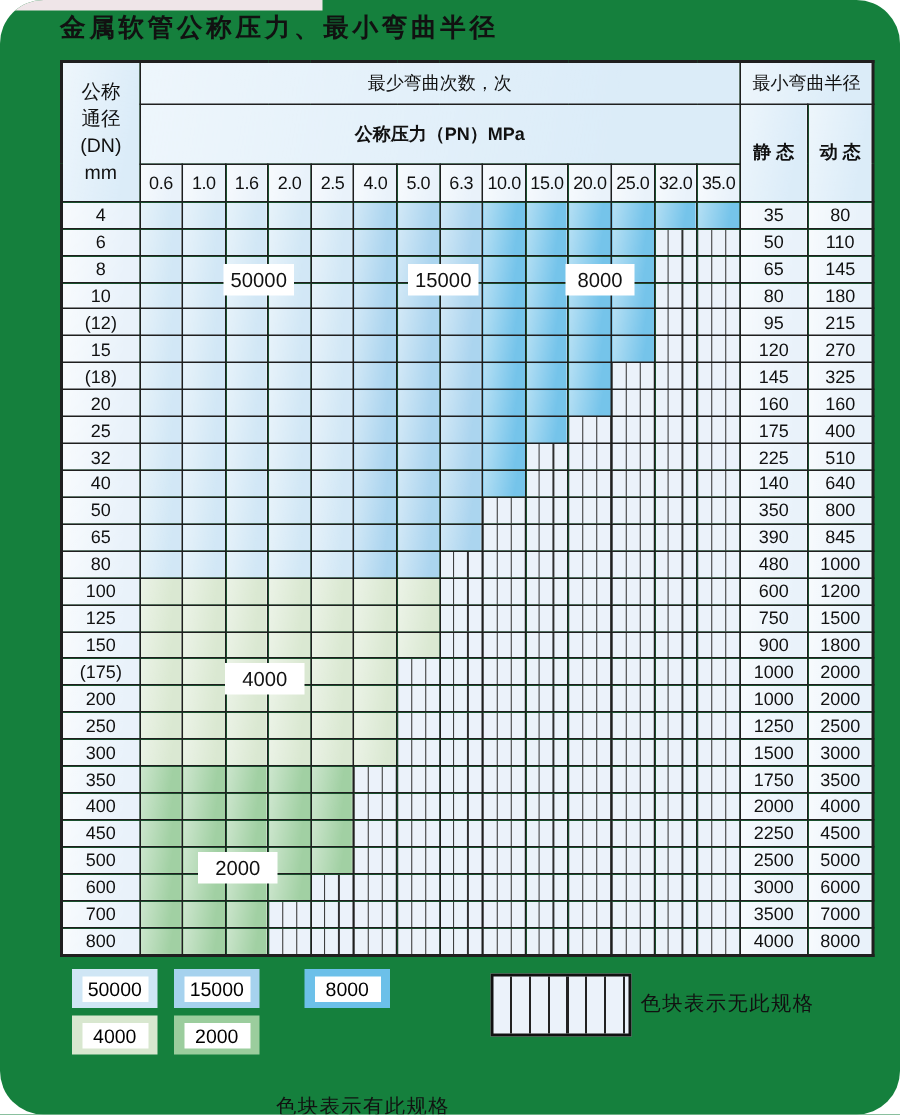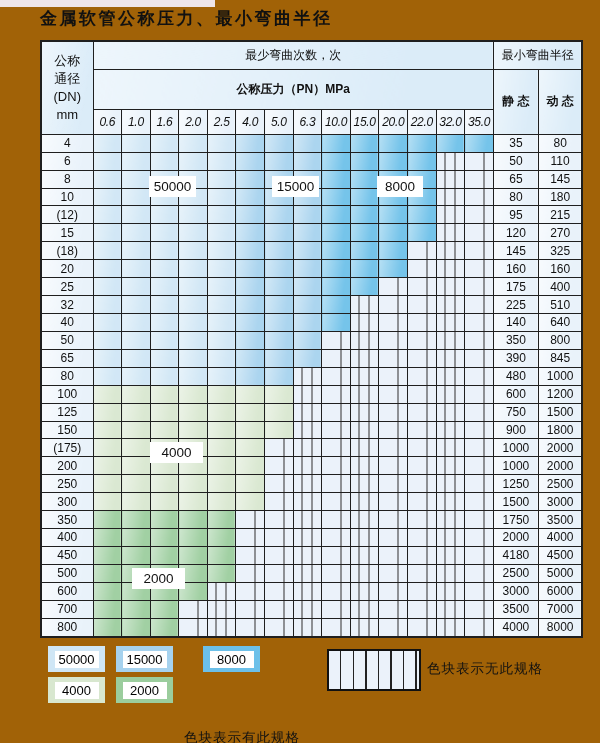--- a/index.html
+++ b/index.html
@@ -1,32 +1,32 @@
 <!DOCTYPE html>
 <html style="--c50000: #cfe6f5; --c15000: #a6d2ee; --c8000: #6cc0e9; --c4000: #d8e7cf; --c2000: #9bcd9d; --headerBg: #d9ebf8; --lightCell: #e7f1fa; --hatchBg: #ebf2fa;"><head>
 <meta charset="utf-8">
 <style>
   html,body{margin:0;padding:0;}
   body{background:#ffffff;font-family:"Liberation Sans", sans-serif;}
-  .page{position:relative;width:600px;height:743px;background:#a16207;overflow:hidden;}
+  .page{position:relative;width:600px;height:743px;background:#15803d;overflow:hidden;border-radius:29px;}
   .scan-strip{position:absolute;left:0;top:0;width:215px;height:7px;background:#efe5e8;}
   .title{position:absolute;left:40px;top:7px;font-family:"DejaVu Serif", serif;font-weight:bold;
          font-size:17px;letter-spacing:2.5px;color:#111;}
   table.spec{position:absolute;left:40px;top:40px;width:541px;height:598px;
              border-collapse:collapse;table-layout:fixed;}
   table.spec td{border:1px solid #1f1f1f;padding:0;text-align:center;vertical-align:middle;
                 font-size:12px;color:#111;overflow:hidden;white-space:nowrap;}
   table.spec{border:2px solid #1f1f1f;}
   .hd{background-color:var(--headerBg);
       background-image:linear-gradient(100deg, rgba(255,255,255,.55), rgba(255,255,255,.05) 80%);
       font-size:13px;}
   .light-cell{background-color:var(--lightCell);
       background-image:linear-gradient(100deg, rgba(255,255,255,.7), rgba(255,255,255,.08) 80%);}
   .dn-head div{line-height:18px;font-size:13px;}
-  .p-head{font-size:11.5px;letter-spacing:-0.3px;font-style:italic;}
+  .p-head{font-size:11.5px;letter-spacing:-0.3px;}
   .num{font-size:13px;}
   .c50{background-color:var(--c50000);}
   .c15{background-color:var(--c15000);}
   .c80{background-color:var(--c8000);}
   .c40{background-color:var(--c4000);}
   .c20{background-color:var(--c2000);}
   .c50,.c15,.c80,.c40,.c20{
       background-image:linear-gradient(100deg, rgba(255,255,255,.5), rgba(255,255,255,.06) 75%);}
   .hatch{background-color:var(--hatchBg);
       background-image:repeating-linear-gradient(90deg, transparent 0 8.5px, #2e2e2e 8.5px 9.5px);}
@@ -99,21 +99,21 @@
           <td class="light-cell p-head">1.0</td>
           <td class="light-cell p-head">1.6</td>
           <td class="light-cell p-head">2.0</td>
           <td class="light-cell p-head">2.5</td>
           <td class="light-cell p-head">4.0</td>
           <td class="light-cell p-head">5.0</td>
           <td class="light-cell p-head">6.3</td>
           <td class="light-cell p-head">10.0</td>
           <td class="light-cell p-head">15.0</td>
           <td class="light-cell p-head">20.0</td>
-          <td class="light-cell p-head">22.0</td>
+          <td class="light-cell p-head">25.0</td>
           <td class="light-cell p-head">32.0</td>
           <td class="light-cell p-head">35.0</td>
         </tr>
     </tbody>
     <tbody id="bodyRows">
         <tr>
           <td class="light-cell num">4</td>
           <td class="c50"></td>
           <td class="c50"></td>
           <td class="c50"></td>
@@ -558,21 +558,21 @@
           <td class="c20"></td>
           <td class="hatch"></td>
           <td class="hatch"></td>
           <td class="hatch"></td>
           <td class="hatch"></td>
           <td class="hatch"></td>
           <td class="hatch"></td>
           <td class="hatch"></td>
           <td class="hatch"></td>
           <td class="hatch"></td>
-          <td class="light-cell num">4180</td>
+          <td class="light-cell num">2250</td>
           <td class="light-cell num">4500</td>
         </tr>
         <tr>
           <td class="light-cell num">500</td>
           <td class="c20"></td>
           <td class="c20"></td>
           <td class="c20"></td>
           <td class="c20"></td>
           <td class="c20"></td>
           <td class="hatch"></td>

